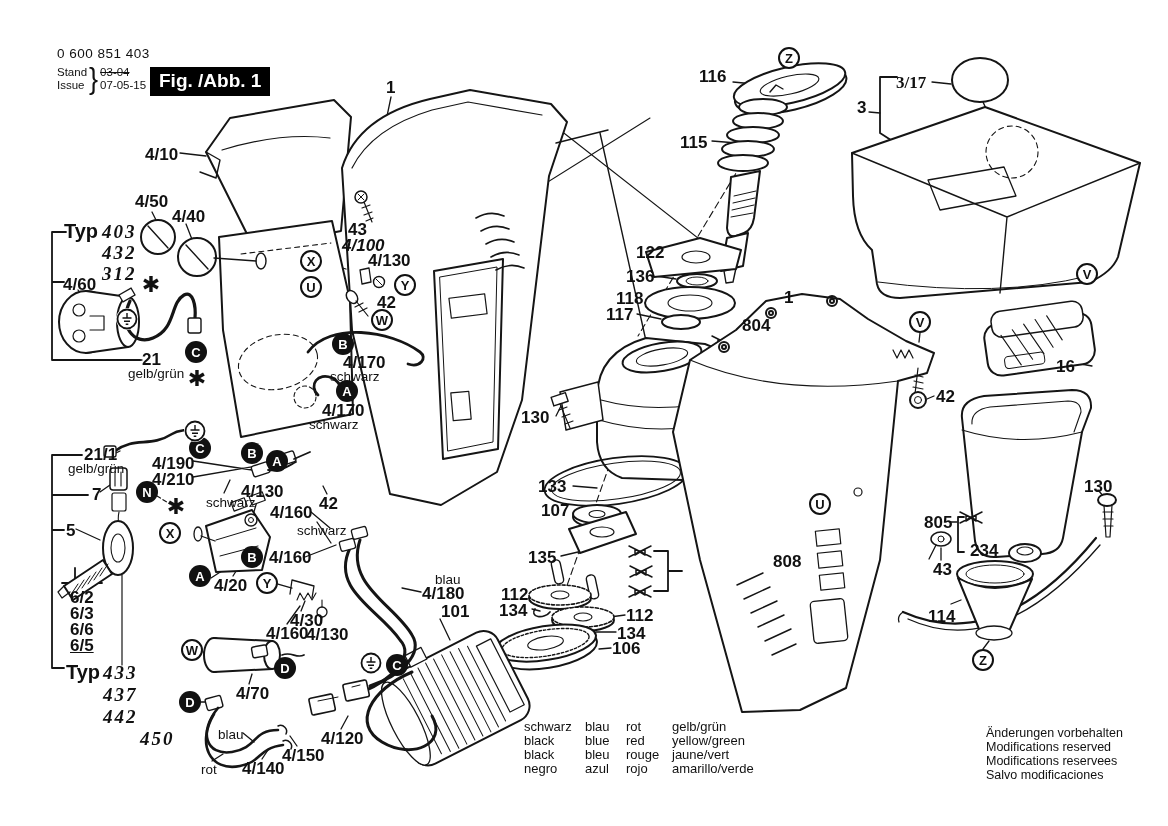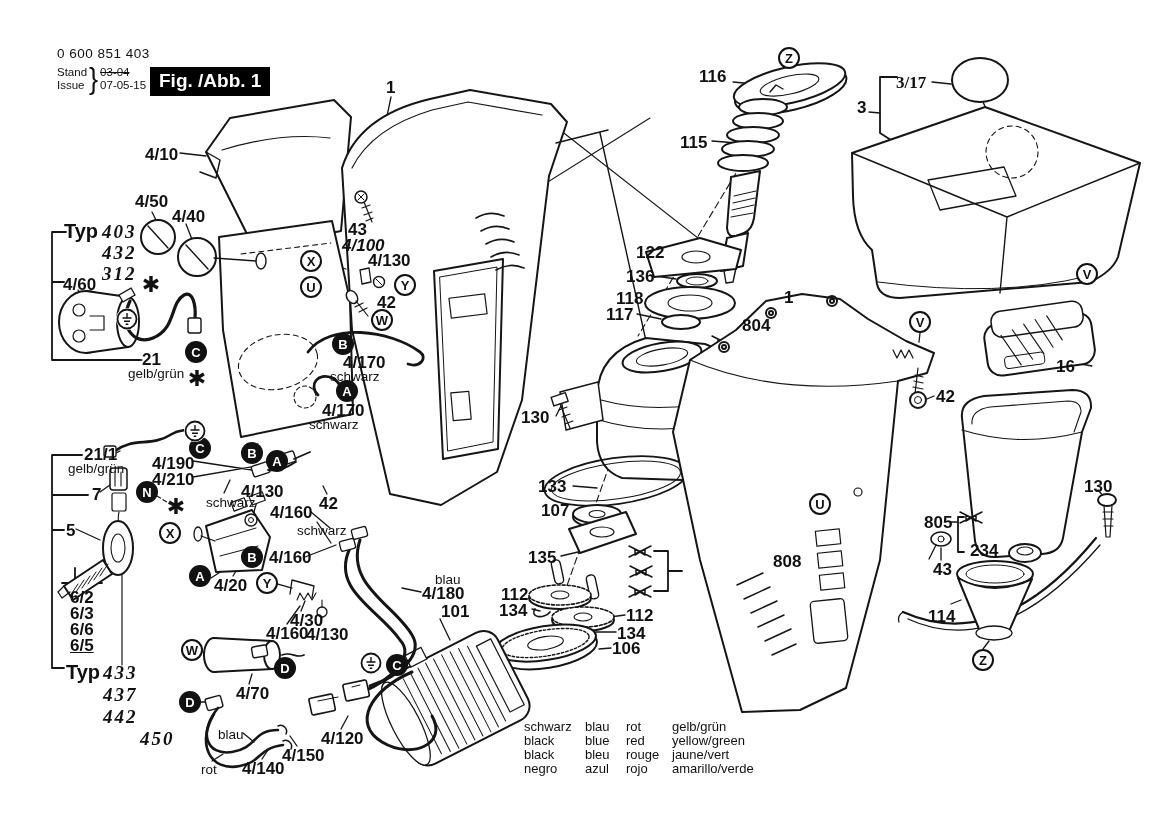--- a/index.html
+++ b/index.html
@@ -497,13 +497,19 @@
         </svg>
       </span>
     </div>
 
   <div id="legend">
       <div class="lg-row"><span>schwarz</span><span>blau</span><span>rot</span><span>gelb/grün</span></div>
       <div class="lg-row"><span>black</span><span>blue</span><span>red</span><span>yellow/green</span></div>
       <div class="lg-row"><span>black</span><span>bleu</span><span>rouge</span><span>jaune/vert</span></div>
       <div class="lg-row"><span>negro</span><span>azul</span><span>rojo</span><span>amarillo/verde</span></div>
     </div>
+  <div id="footer">
+      <div>Änderungen vorbehalten</div>
+      <div>Modifications reserved</div>
+      <div>Modifications reservees</div>
+      <div>Salvo modificaciones</div>
+    </div>
 </div>
 
 </body></html>

